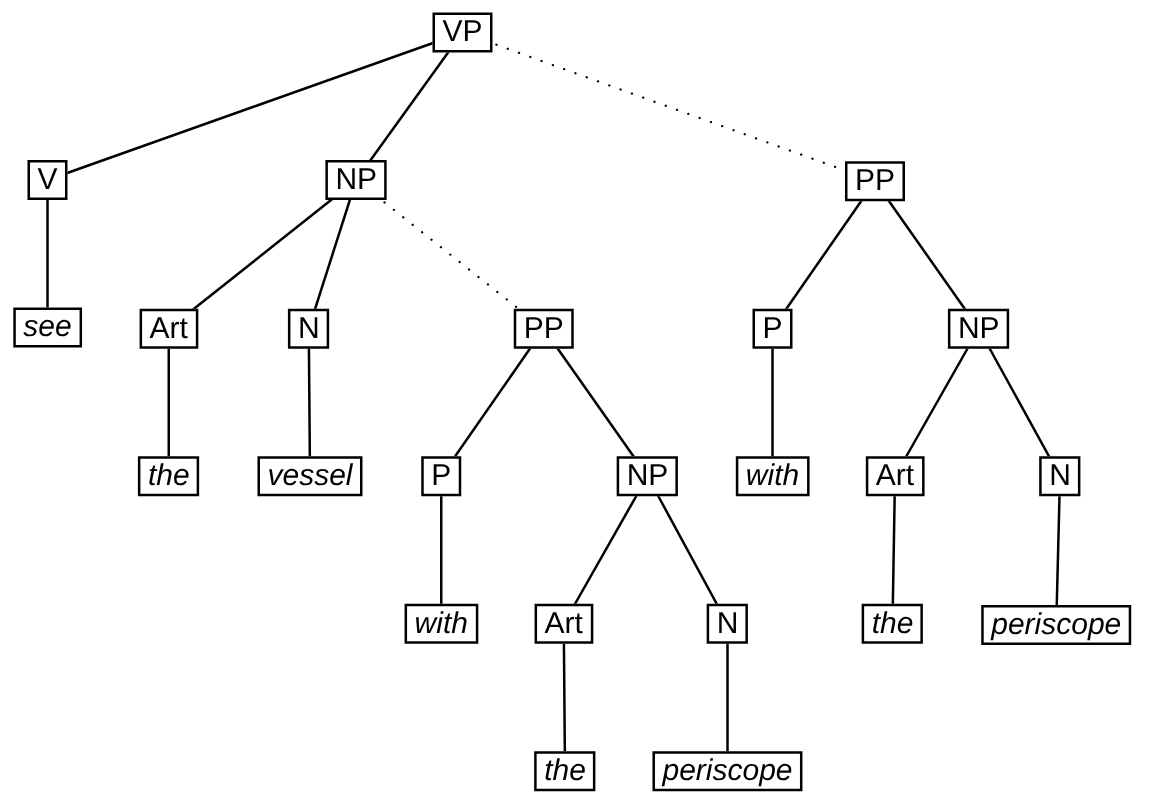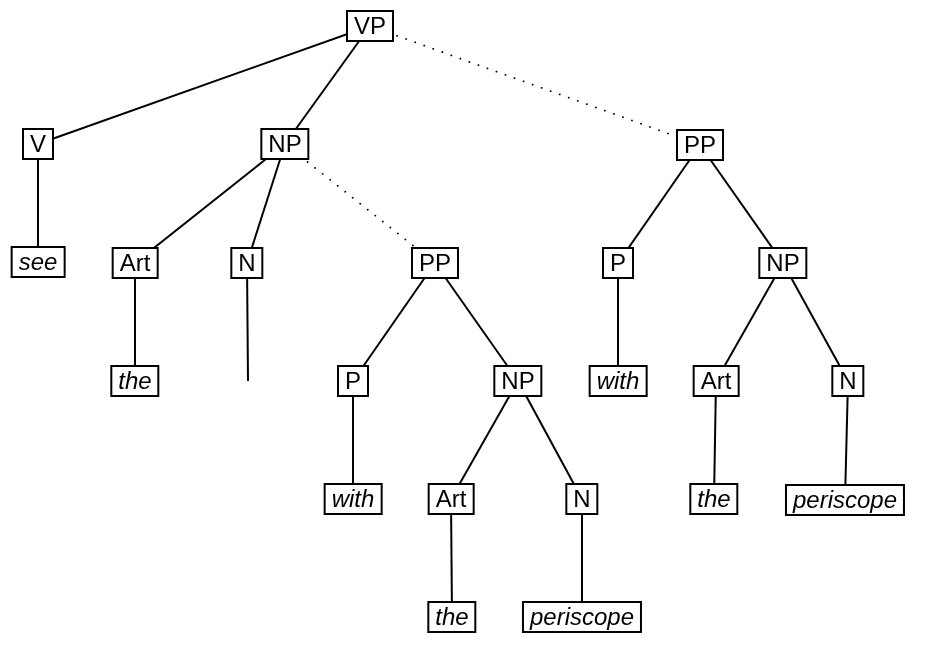--- a/index.html
+++ b/index.html
@@ -94,20 +94,21 @@
       <div class="node" style="left: 38px; top: 144px;">V</div>
       <div class="node" style="left: 285px; top: 144px;">NP</div>
       <div class="node" style="left: 700px; top: 145px;">PP</div>
       <div class="node italic" style="left: 38px; top: 262px; font-style: italic;">see</div>
       <div class="node" style="left: 135px; top: 263px;">Art</div>
       <div class="node" style="left: 247px; top: 263px;">N</div>
       <div class="node" style="left: 435px; top: 263px;">PP</div>
       <div class="node" style="left: 618px; top: 263px;">P</div>
       <div class="node" style="left: 783px; top: 263px;">NP</div>
       <div class="node italic" style="left: 135px; top: 381px;">the</div>
+      <div class="node italic" style="left: 248px; top: 381px;">vessel</div>
       <div class="node" style="left: 353px; top: 381px;">P</div>
       <div class="node" style="left: 518px; top: 381px;">NP</div>
       <div class="node italic" style="left: 618px; top: 381px;">with</div>
       <div class="node" style="left: 716px; top: 381px;">Art</div>
       <div class="node" style="left: 848px; top: 381px;">N</div>
       <div class="node italic" style="left: 353px; top: 499px;">with</div>
       <div class="node" style="left: 451px; top: 499px;">Art</div>
       <div class="node" style="left: 582px; top: 499px;">N</div>
       <div class="node italic" style="left: 714px; top: 499px;">the</div>
       <div class="node italic" style="left: 845px; top: 500px;">periscope</div>

